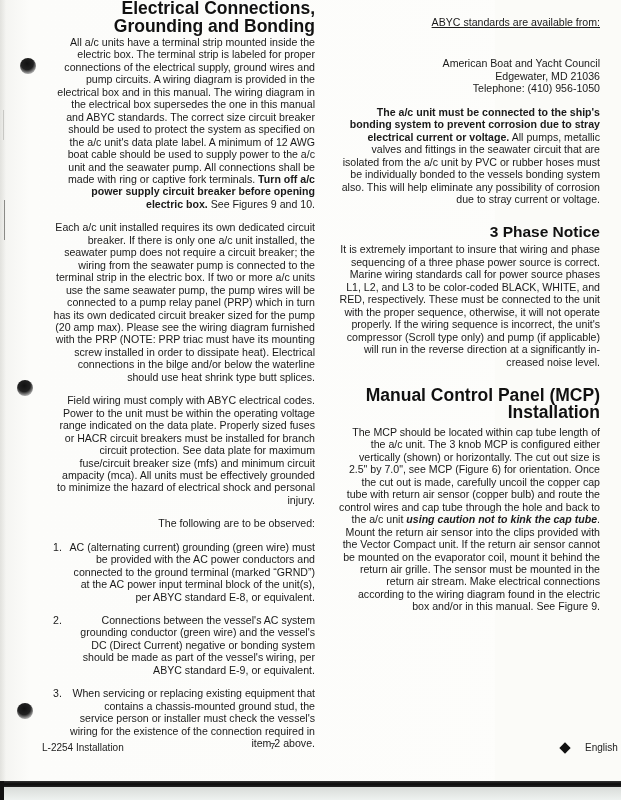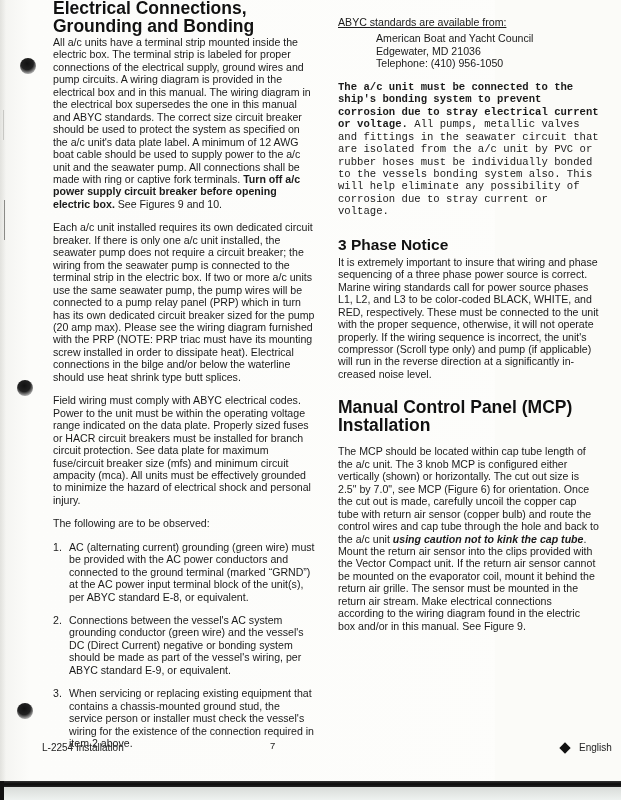--- a/index.html
+++ b/index.html
@@ -6,20 +6,21 @@
     body {
       width: 621px; height: 800px; overflow: hidden;
       background: #fbfbf8;
       font-family: "Liberation Sans", sans-serif;
       color: #1a1a1a;
       position: relative;
     }
     .page {
       position: absolute; left: 0; top: 0; width: 495px; height: 790px;
       background: linear-gradient(90deg, #f3f3f0 0px, #fcfcfa 30px, #fdfdfb 600px, #f6f6f3 621px);
+      text-align: right;
     }
     .edge-shadow {
       position: absolute; left: 0; top: 0; width: 6px; height: 790px;
       background: linear-gradient(90deg, #e2e2de, rgba(255,255,255,0));
     }
     .punch-hole {
       position: absolute; width: 16px; height: 16px; border-radius: 50%;
       background: radial-gradient(circle at 45% 35%, #111 0%, #222 45%, #9a9a9a 70%, #e9e9e9 100%);
     }
     .hole-1 { left: 20px; top: 58px; }
@@ -54,21 +55,21 @@
     .list li { position: relative; padding-left: 16px; }
     .list .num { position: absolute; left: 0; top: 0; }
 
     .address { padding-left: 38px; }
 
     .footer {
       position: absolute; top: 742px; font-size: 10px; color: #222;
     }
     .footer-left { left: 42px; }
     .footer-center { left: 270px; font-size: 9.5px; top: 740px; }
-    .footer-right { left: 561px; display: flex; align-items: center; gap: 7px; }
+    .footer-right { left: 561px; display: flex; align-items: center; gap: 13px; }
     .diamond-icon {
       display: inline-block; width: 8px; height: 8px; background: #111;
       transform: rotate(45deg); margin-right: 3px;
     }
 
     .binding {
       position: absolute; left: 0; top: 781px; width: 621px; height: 6px;
       background: linear-gradient(180deg, #333 0%, #0a0a0a 50%, #222 100%);
     }
     .binding-left {
@@ -109,34 +110,34 @@
       </li>
       <li style="margin-top:11px;">
         <span class="num">3.</span>
         <span>When servicing or replacing existing equipment that contains a chassis-mounted ground stud, the service person or installer must check the vessel's wiring for the existence of the connection required in item 2 above.</span>
       </li>
     </ul>
   </div>
 
   <div class="col col-right">
     <p style="margin-top:16px;text-decoration:underline;">ABYC standards are available from:</p>
-    <div class="address" style="margin-top:4px;">
+    <div class="address" style="margin-top:29px;">
       <div>American Boat and Yacht Council</div>
       <div>Edgewater, MD 21036</div>
       <div>Telephone: (410) 956-1050</div>
     </div>
-    <p style="margin-top:11px;font-family:Liberation Mono, monospace;">
+    <p style="margin-top:11px;">
       <span class="b">The a/c unit must be connected to the ship's bonding system to prevent corrosion due to stray electrical current or voltage.</span><span> All pumps, metallic valves and fittings in the seawater circuit that are isolated from the a/c unit by PVC or rubber hoses must be individually bonded to the vessels bonding system also. This will help eliminate any possibility of corrosion due to stray current or voltage.</span>
     </p>
 
     <h2 style="margin-top:18px;">3 Phase Notice</h2>
     <p style="margin-top:3px;">It is extremely important to insure that wiring and phase sequencing of a three phase power source is correct. Marine wiring standards call for power source phases L1, L2, and L3 to be color-coded BLACK, WHITE, and RED, respectively. These must be connected to the unit with the proper sequence, otherwise, it will not operate properly. If the wiring sequence is incorrect, the unit's compressor (Scroll type only) and pump (if applicable) will run in the reverse direction at a significantly in-creased noise level.</p>
 
     <h1 style="margin-top:19px;">Manual Control Panel (MCP) Installation</h1>
-    <p style="margin-top:11px;">
+    <p style="margin-top:4px;">
       <span>The MCP should be located within cap tube length of the a/c unit. The 3 knob MCP is configured either vertically (shown) or horizontally. The cut out size is 2.5" by 7.0", see MCP (Figure 6) for orientation. Once the cut out is made, carefully uncoil the copper cap tube with return air sensor (copper bulb) and route the control wires and cap tube through the hole and back to the a/c unit </span><span class="bi">using caution not to kink the cap tube</span><span>. Mount the return air sensor into the clips provided with the Vector Compact unit. If the return air sensor cannot be mounted on the evaporator coil, mount it behind the return air grille. The sensor must be mounted in the return air stream. Make electrical connections according to the wiring diagram found in the electric box and/or in this manual. See Figure 9.</span>
     </p>
   </div>
 
   <div class="footer footer-left">L-2254 Installation</div>
   <div class="footer footer-center">7</div>
   <div class="footer footer-right">
     <span class="diamond-icon"></span>
     <span>English</span>
   </div>

